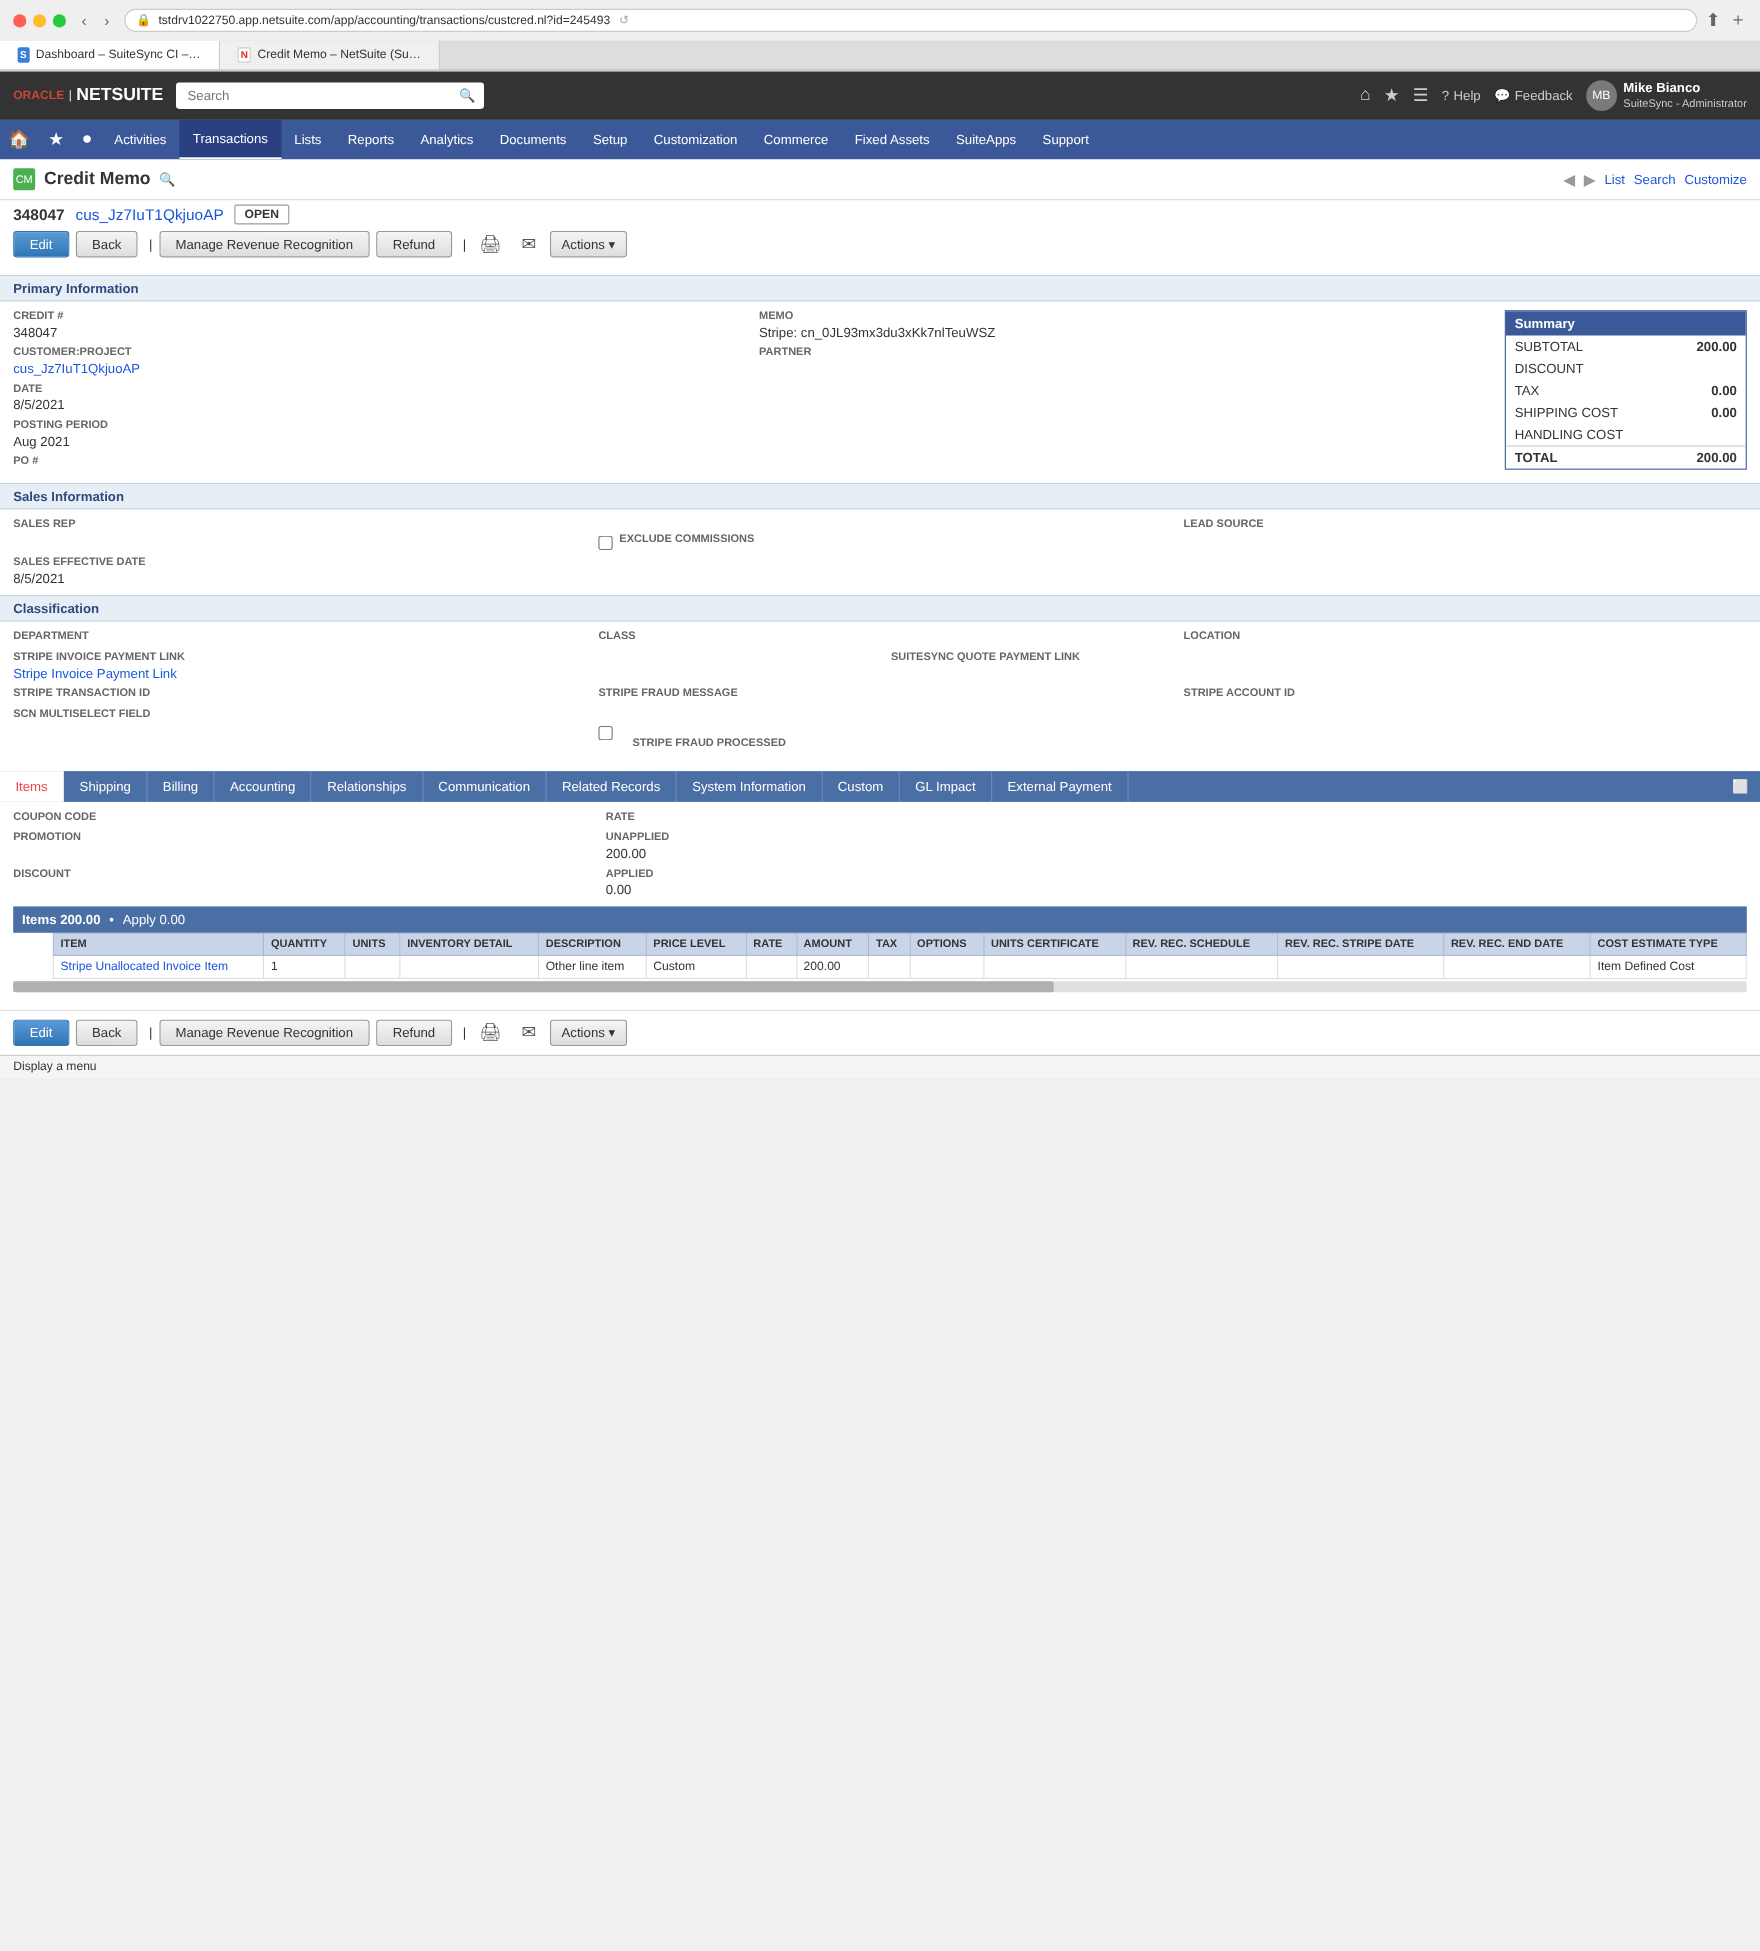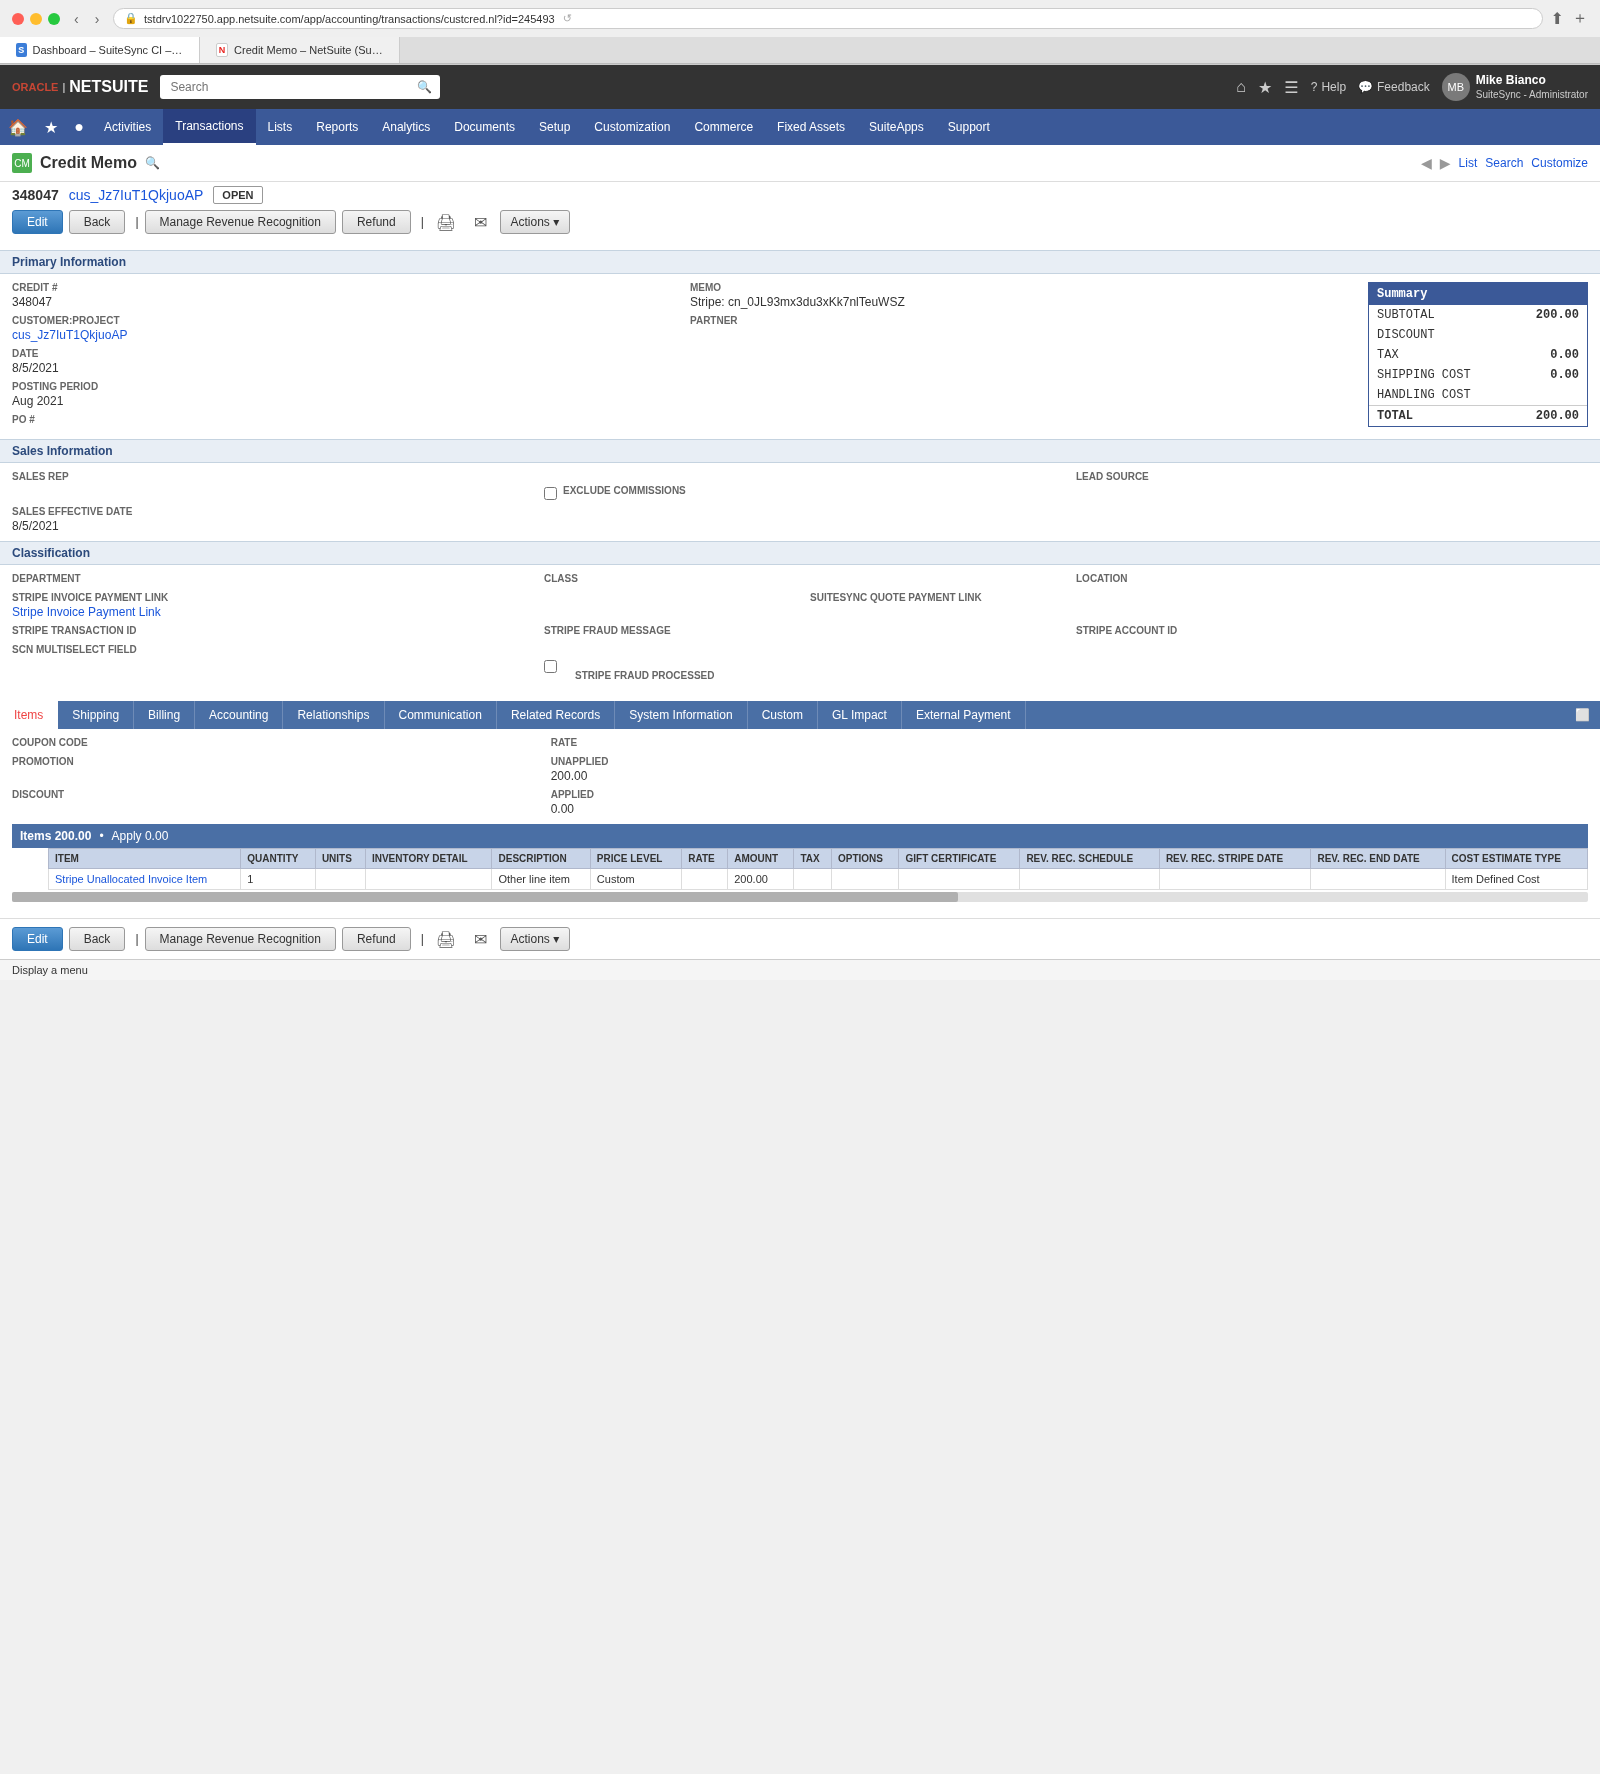--- a/index.html
+++ b/index.html
@@ -313,21 +313,21 @@
         <div class="form-field">
           <div class="field-label">MEMO</div>
           <div class="field-value">Stripe: cn_0JL93mx3du3xKk7nlTeuWSZ</div>
         </div>
         <div class="form-field">
           <div class="field-label">PARTNER</div>
           <div class="field-value"></div>
         </div>
       </div>
 
-      <div style="width:220px; flex-shrink:0;font-family:Liberation Mono, monospace;">
+      <div style="width:220px; flex-shrink:0;">
         <div class="summary-box" style="float:none; width:100%; margin:0;">
           <div class="summary-header">Summary</div>
           <table class="summary-table">
             <tbody>
                 <tr>
               <td>SUBTOTAL</td>
               <td>200.00</td>
             </tr>
             <tr>
               <td>DISCOUNT</td>
@@ -497,21 +497,21 @@
               <th>ITEM</th>
               <th>QUANTITY</th>
               <th>UNITS</th>
               <th>INVENTORY DETAIL</th>
               <th>DESCRIPTION</th>
               <th>PRICE LEVEL</th>
               <th>RATE</th>
               <th>AMOUNT</th>
               <th>TAX</th>
               <th>OPTIONS</th>
-              <th>GIFT CERTIFICATE</th>
+              <th>UNITS CERTIFICATE</th>
               <th>REV. REC. SCHEDULE</th>
               <th>REV. REC. STRIPE DATE</th>
               <th>REV. REC. END DATE</th>
               <th>COST ESTIMATE TYPE</th>
             </tr>
           </thead>
           <tbody>
             <tr>
               <td>
                 <a>Stripe Unallocated Invoice Item</a>

